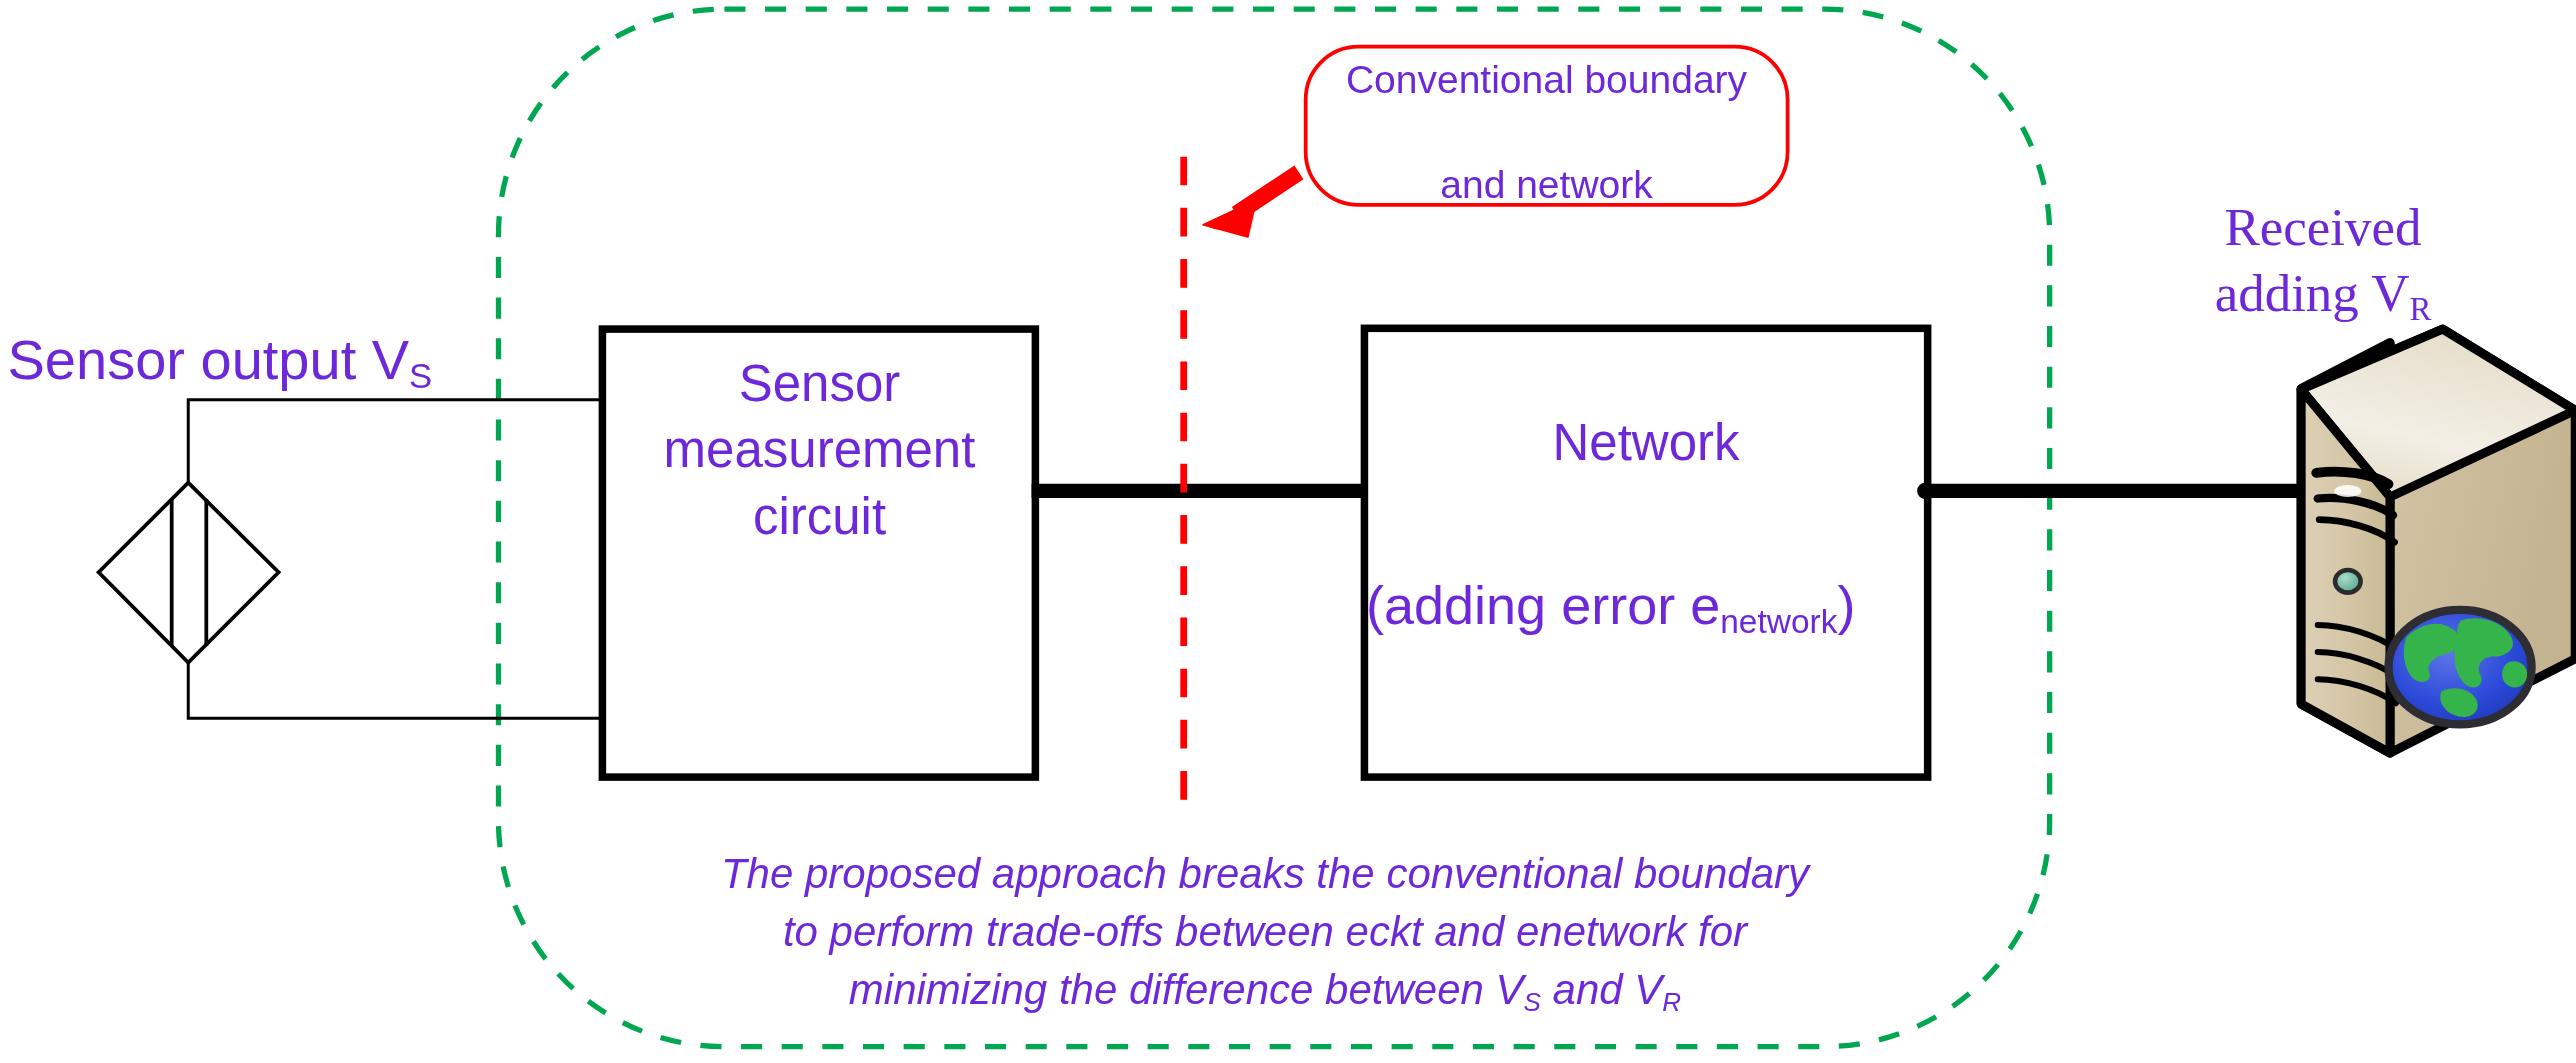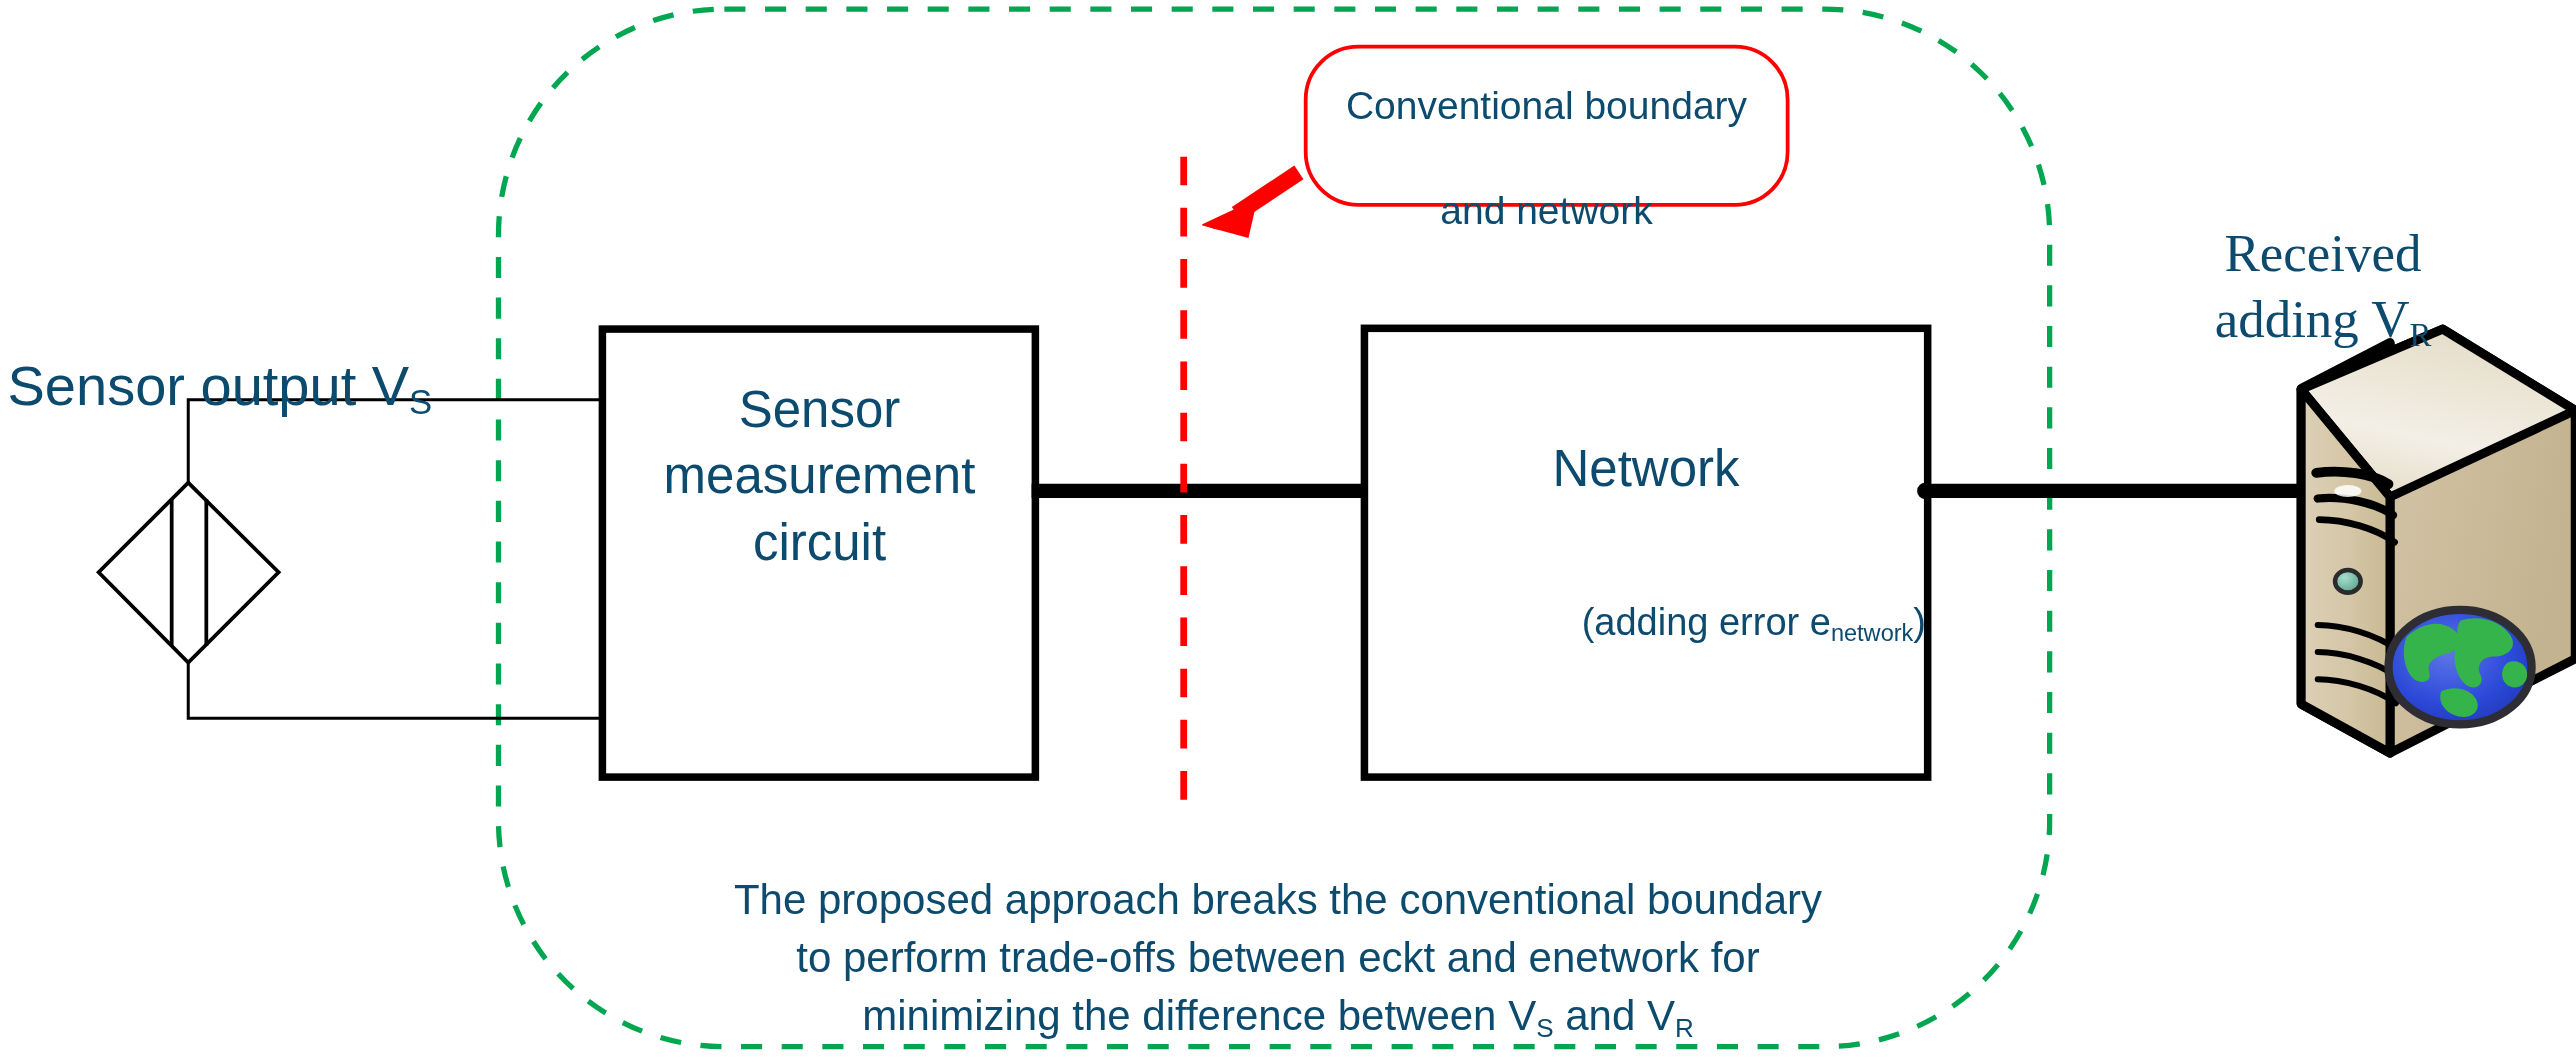--- a/index.html
+++ b/index.html
@@ -21,24 +21,23 @@
   #vec {
     position: absolute;
     left: 0;
     top: 0;
     width: 2576px;
     height: 1064px;
   }
 
   .txt {
     position: absolute;
-    color: #0c4a6e;
+    color: #6d28d9;
     line-height: 1.18;
     white-space: pre;
-    margin-top: 26px;
   }
 
   
   #sensor-output-label {
     left: 7.5px;
     top: 327px;
     width: 467px;
     font-size: 56px;
     text-align: left;
   }
@@ -65,22 +64,22 @@
     left: 1366px;
     top: 413px;
     width: 560px;
     font-size: 51px;
     text-align: center;
   }
   #network-box-err {
     left: 1366px;
     top: 574px;
     width: 560px;
-    font-size: 38px;
-    text-align: right;
+    font-size: 54px;
+    text-align: left;
   }
 
   
   #callout-text {
     left: 1319px;
     top: 54px;
     width: 455px;
     font-size: 39px;
     text-align: center;
     line-height: 1.35;
@@ -92,26 +91,27 @@
     top: 194px;
     width: 324px;
     font-size: 53px;
     text-align: center;
     line-height: 1.25;
     font-family: Liberation Serif, serif;
   }
 
   
   #caption {
-    left: 540px;
+    left: 527px;
     top: 845px;
     width: 1476px;
     font-size: 42px;
     text-align: center;
     line-height: 1.38;
+    font-style: italic;
   }
 
   sub {
     font-size: 0.62em;
     vertical-align: baseline;
     position: relative;
     top: 0.26em;
   }
 </style>
 </head>

